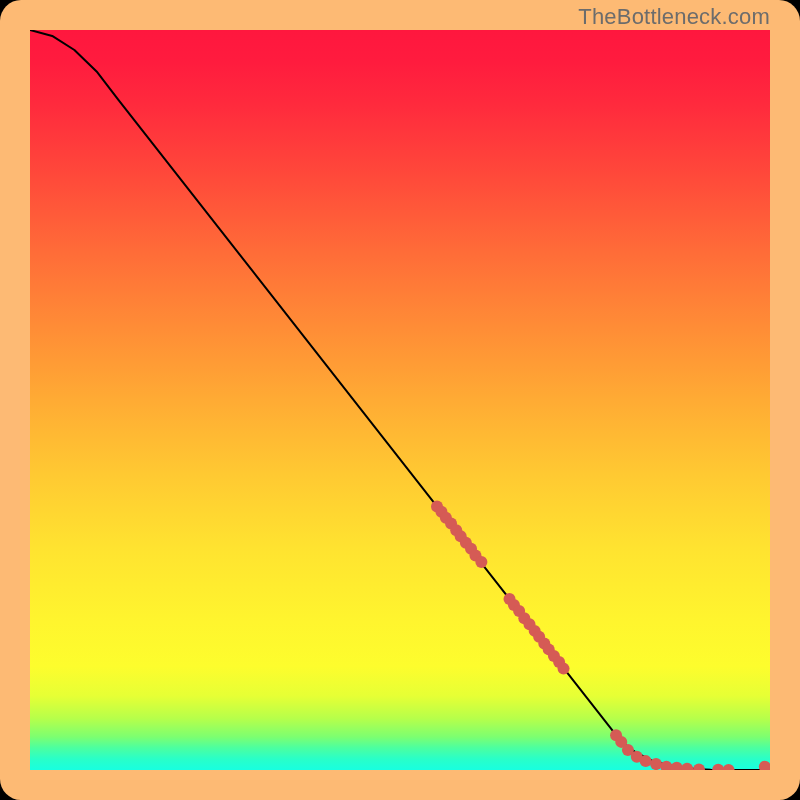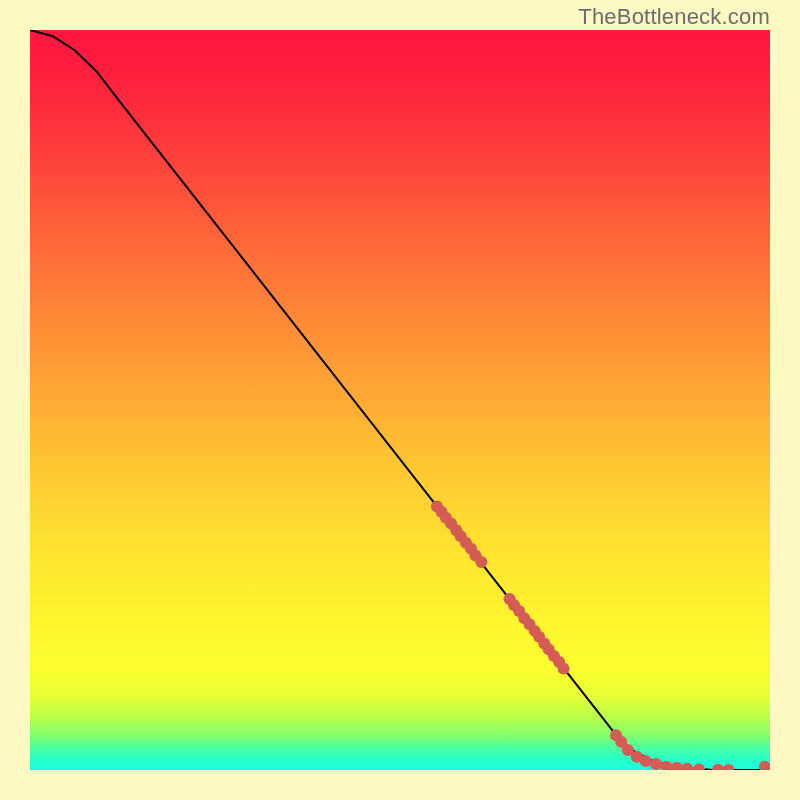--- a/index.html
+++ b/index.html
@@ -8,21 +8,22 @@
     width: 800px;
     height: 800px;
     background: #000;
     overflow: hidden;
     font-family: Arial, Helvetica, sans-serif;
   }
   .stage {
     position: relative;
     width: 800px;
     height: 800px;
-    background: #fef9c3;
+    background: #fdba74;
+    border-radius: 21px;
   }
   .plot {
     position: absolute;
     left: 30px;
     top: 30px;
     width: 740px;
     height: 740px;
   }
   .gradient {
     position: absolute;

